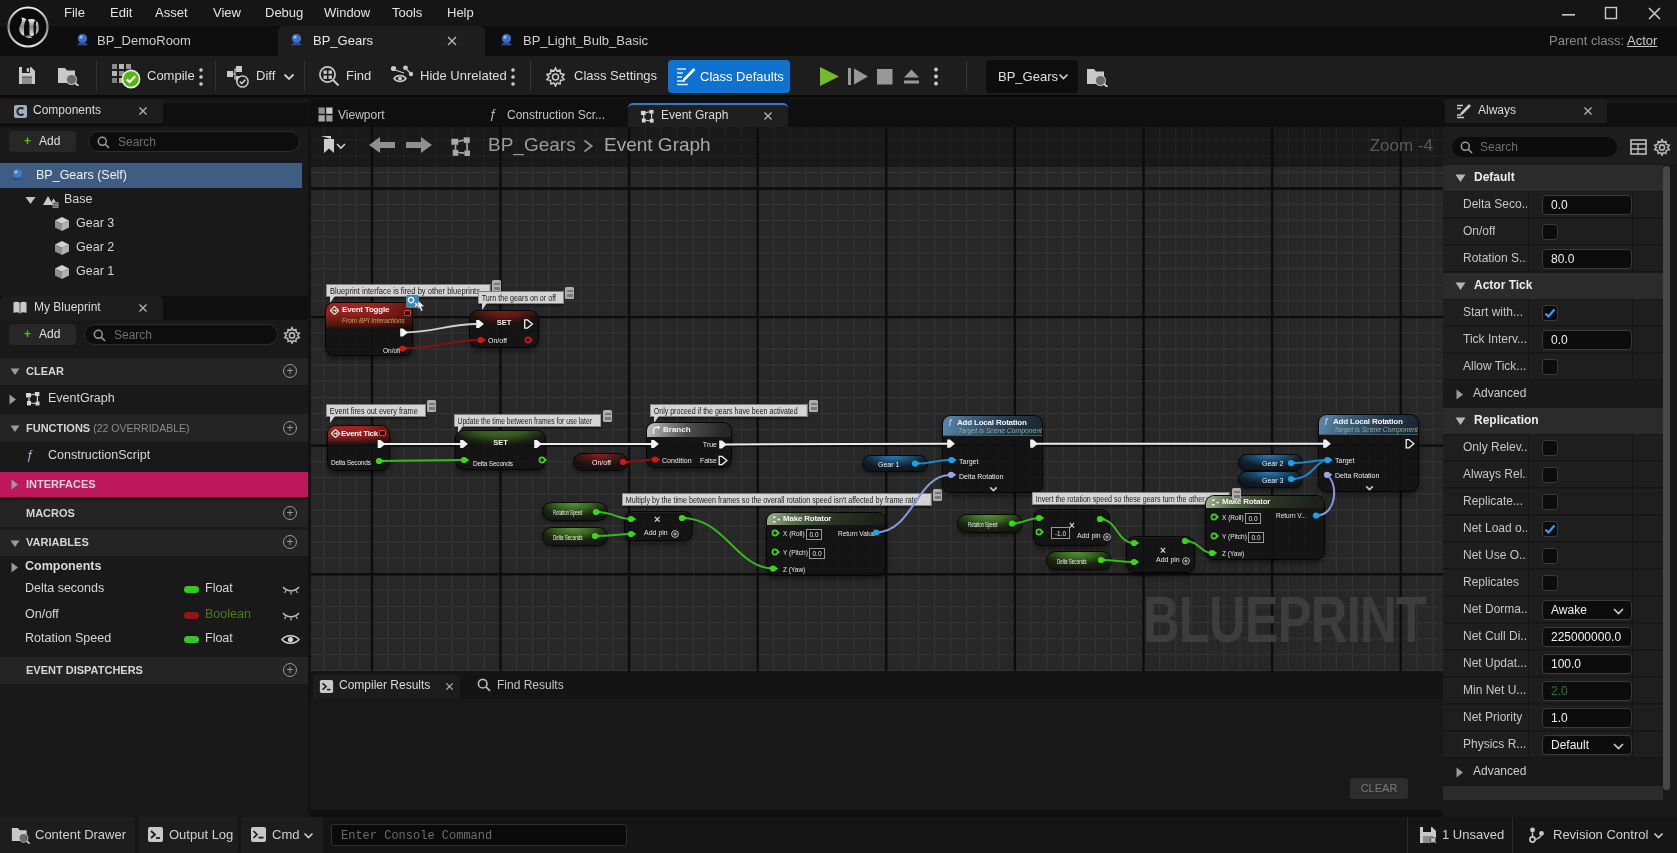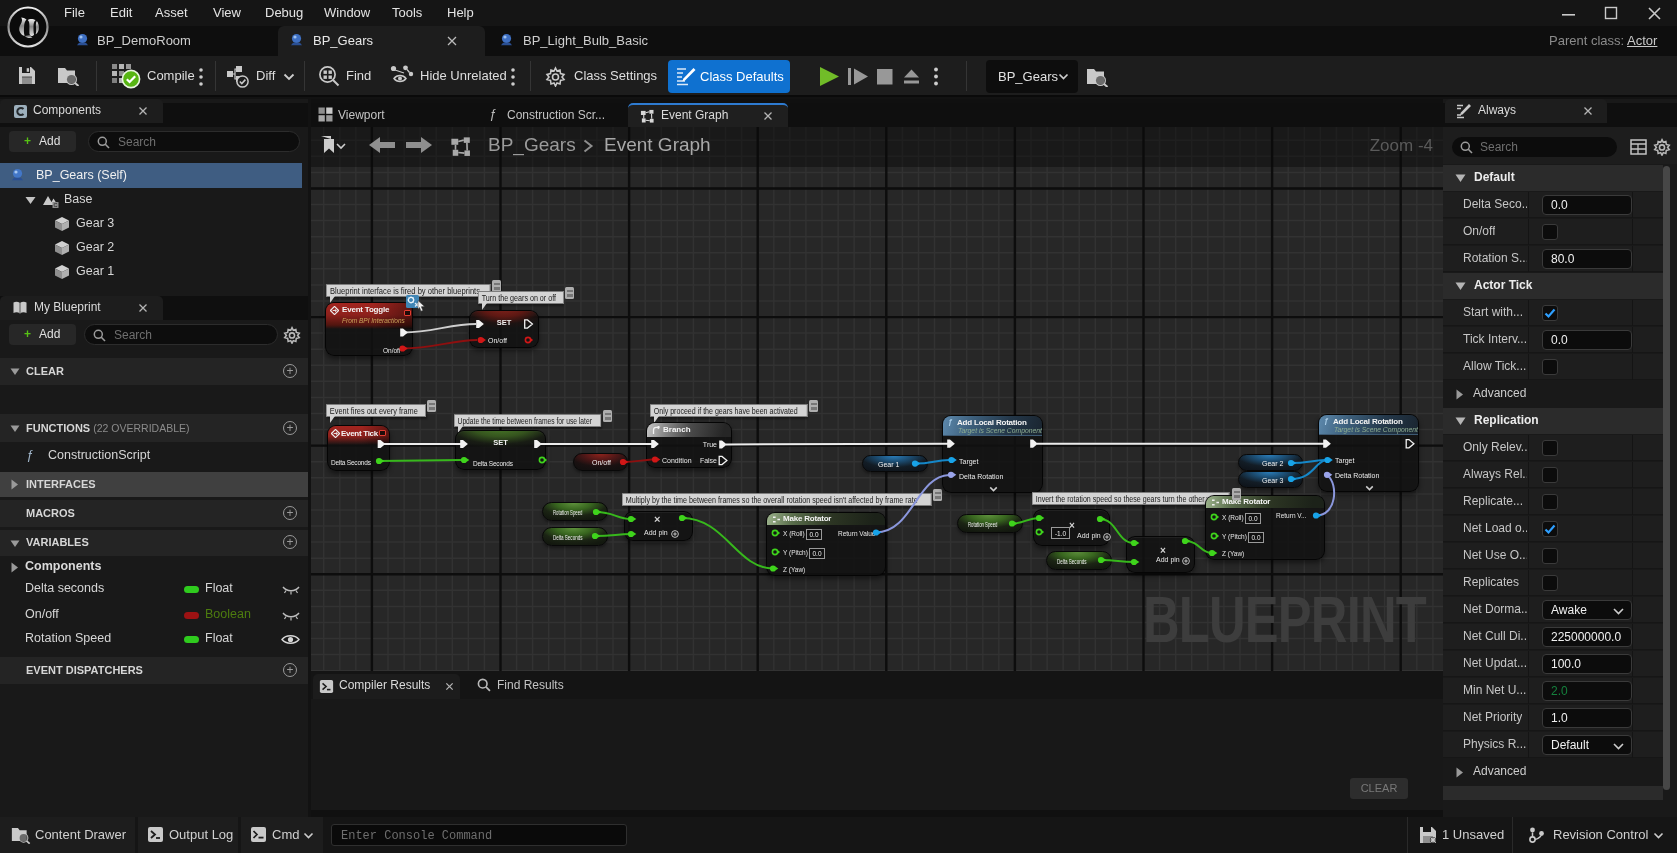--- a/index.html
+++ b/index.html
@@ -326,32 +326,45 @@
       <circle cx="10.5" cy="11" r="3" fill="none" stroke="#b9b9b9" stroke-width="1.8"></circle>
     </svg>
 
     <div class="sectionhdr" style="top:259px;height:27px;">
       <svg class="abs" style="left:10px;top:10px;" width="10" height="8" viewBox="0 0 10 8">
           <path d="M0.5 0.5 L9.5 0.5 L5 7 Z" fill="#9a9a9a"></path>
         </svg>
       <span class="abs" style="left:26px;top:7px;">CLEAR</span>
       <div class="plus-circle" style="left:283px;top:6px;">+</div>
     </div>
+    <div class="abs" style="left:0;top:286px;width:308px;height:28px;">
+      <svg class="abs" style="left:9px;top:9px;" width="8" height="11" viewBox="0 0 8 11">
+          <path d="M0.5 0.5 L7 5.5 L0.5 10.5 Z" fill="#9a9a9a"></path>
+        </svg>
+      <svg class="abs" style="left:25px;top:6px;" width="16" height="16" viewBox="0 0 16 16">
+          <rect x="1" y="2" width="5" height="4.4" fill="#d8d8d8"></rect>
+          <rect x="10" y="1" width="4.4" height="4" fill="#d8d8d8"></rect>
+          <rect x="10.5" y="10.5" width="4" height="4" fill="#d8d8d8"></rect>
+          <rect x="2" y="10" width="4" height="4.4" fill="#d8d8d8"></rect>
+          <path d="M6 4 L10 3 M6 12 L10.5 12.5 M4 6.5 L4 10 M12.3 5 L12.5 10.5" stroke="#d8d8d8" stroke-width="1.2"></path>
+        </svg>
+      <span class="abs" style="left:48px;top:6px;font-size:12.5px;color:#d6d6d6;">EventGraph</span>
+    </div>
     <div class="sectionhdr" style="top:315px;height:28px;">
       <svg class="abs" style="left:10px;top:11px;" width="10" height="8" viewBox="0 0 10 8">
           <path d="M0.5 0.5 L9.5 0.5 L5 7 Z" fill="#9a9a9a"></path>
         </svg>
       <span class="abs" style="left:26px;top:8px;">FUNCTIONS <span style="color:#8b8b8b;font-weight:normal;font-size:10.5px;">(22 OVERRIDABLE)</span></span>
       <div class="plus-circle" style="left:283px;top:7px;">+</div>
     </div>
     <div class="abs" style="left:0;top:344px;width:308px;height:27px;">
       <span class="abs" style="left:26px;top:4px;font-size:13px;color:#9fb4c8;font-style:italic;">ƒ</span>
       <span class="abs" style="left:48px;top:5px;font-size:12.5px;color:#d6d6d6;">ConstructionScript</span>
     </div>
-    <div class="sectionhdr" style="top:373px;height:25px;background:#404040;">
+    <div class="sectionhdr" style="top:373px;height:25px;background:#be185d;">
       <svg class="abs" style="left:11px;top:7px;" width="8" height="11" viewBox="0 0 8 11">
           <path d="M0.5 0.5 L7 5.5 L0.5 10.5 Z" fill="#9a9a9a"></path>
         </svg>
       <span class="abs" style="left:26px;top:6px;">INTERFACES</span>
     </div>
     <div class="sectionhdr" style="top:401px;height:27px;text-decoration:underline;">
       <span class="abs" style="left:26px;top:7px;">MACROS</span>
       <div class="plus-circle" style="left:283px;top:6px;">+</div>
     </div>
     <div class="sectionhdr" style="top:431px;height:26px;">

